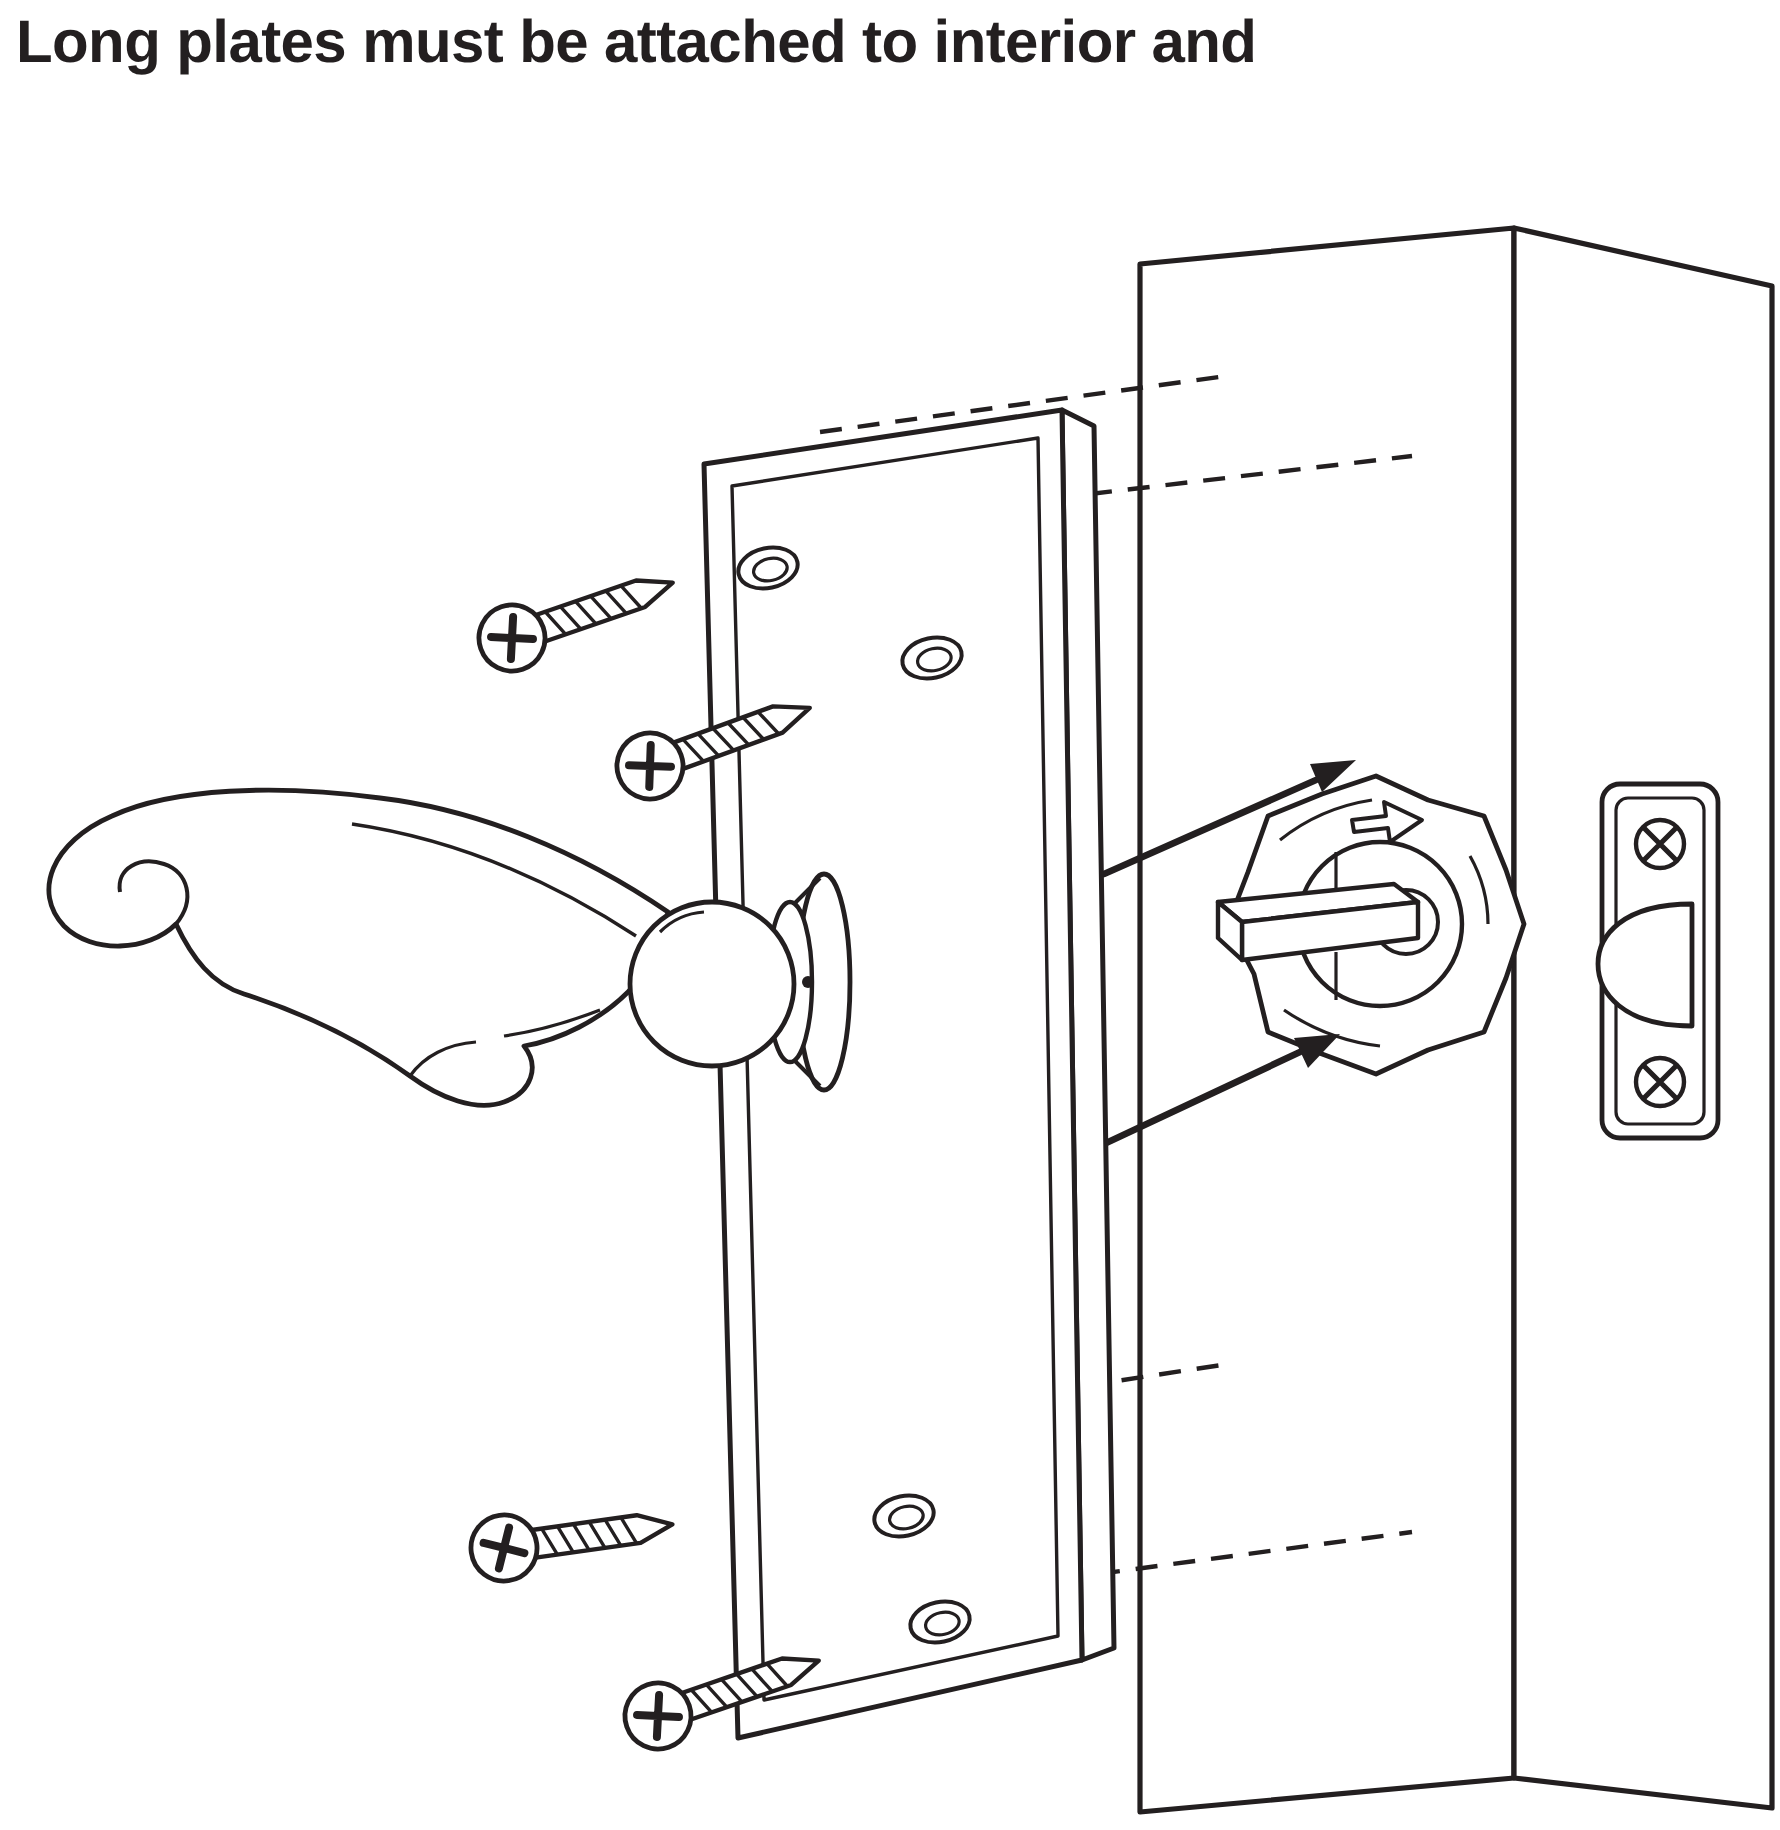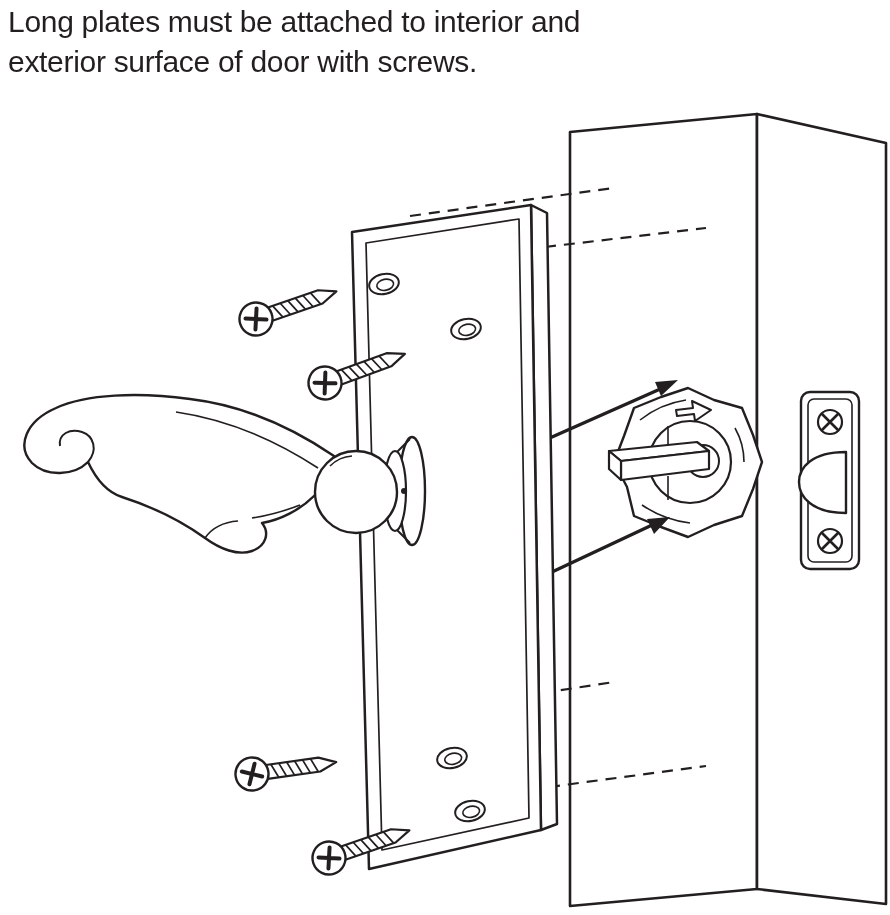--- a/index.html
+++ b/index.html
@@ -2,35 +2,34 @@
 <html><head>
 <meta charset="utf-8">
 <style>
   html,body{margin:0;padding:0;}
   body{
     width:890px;height:915px;background:#ffffff;position:relative;
     font-family:"Liberation Sans", sans-serif;overflow:hidden;
   }
   .heading{
     position:absolute;left:8px;top:2px;width:860px;
-    color:#231f20;font-weight:400;font-size:30px;line-height:40px;
+    color:#231f20;font-weight:700;font-size:30px;line-height:40px;
     letter-spacing:-0.3px;
   }
   .heading div{white-space:nowrap;}
   svg{position:absolute;left:0;top:0;}
   .fw{fill:#ffffff;stroke:#231f20;}
   .ln{fill:none;stroke:#231f20;}
   .fb{fill:#231f20;stroke:none;}
 </style>
 </head>
 <body>
 
 <div class="heading">
   <div>Long plates must be attached to interior and</div>
-  <div>exterior surface of door with screws.</div>
 </div>
 
 <svg width="890" height="915" viewBox="0 0 890 915">
   <defs>
     <g id="screwproto">
       <path class="fw" stroke-width="2.2" stroke-linejoin="round" d="M15 -7 L68 -7 L85 0 L68 7 L15 7 Z"></path>
       <path class="ln" stroke-width="1.7" d="M20 -7 L26 7 M28 -7 L34 7 M36 -7 L42 7 M44 -7 L50 7 M52 -7 L58 7 M60 -7 L66 7"></path>
       <circle class="fw" stroke-width="2.4" r="16.5"></circle>
       <g transform="rotate(22)">
         <path class="ln" stroke-width="4" stroke-linecap="round" d="M-10.5 0 H10.5 M0 -10.5 V10.5"></path>

